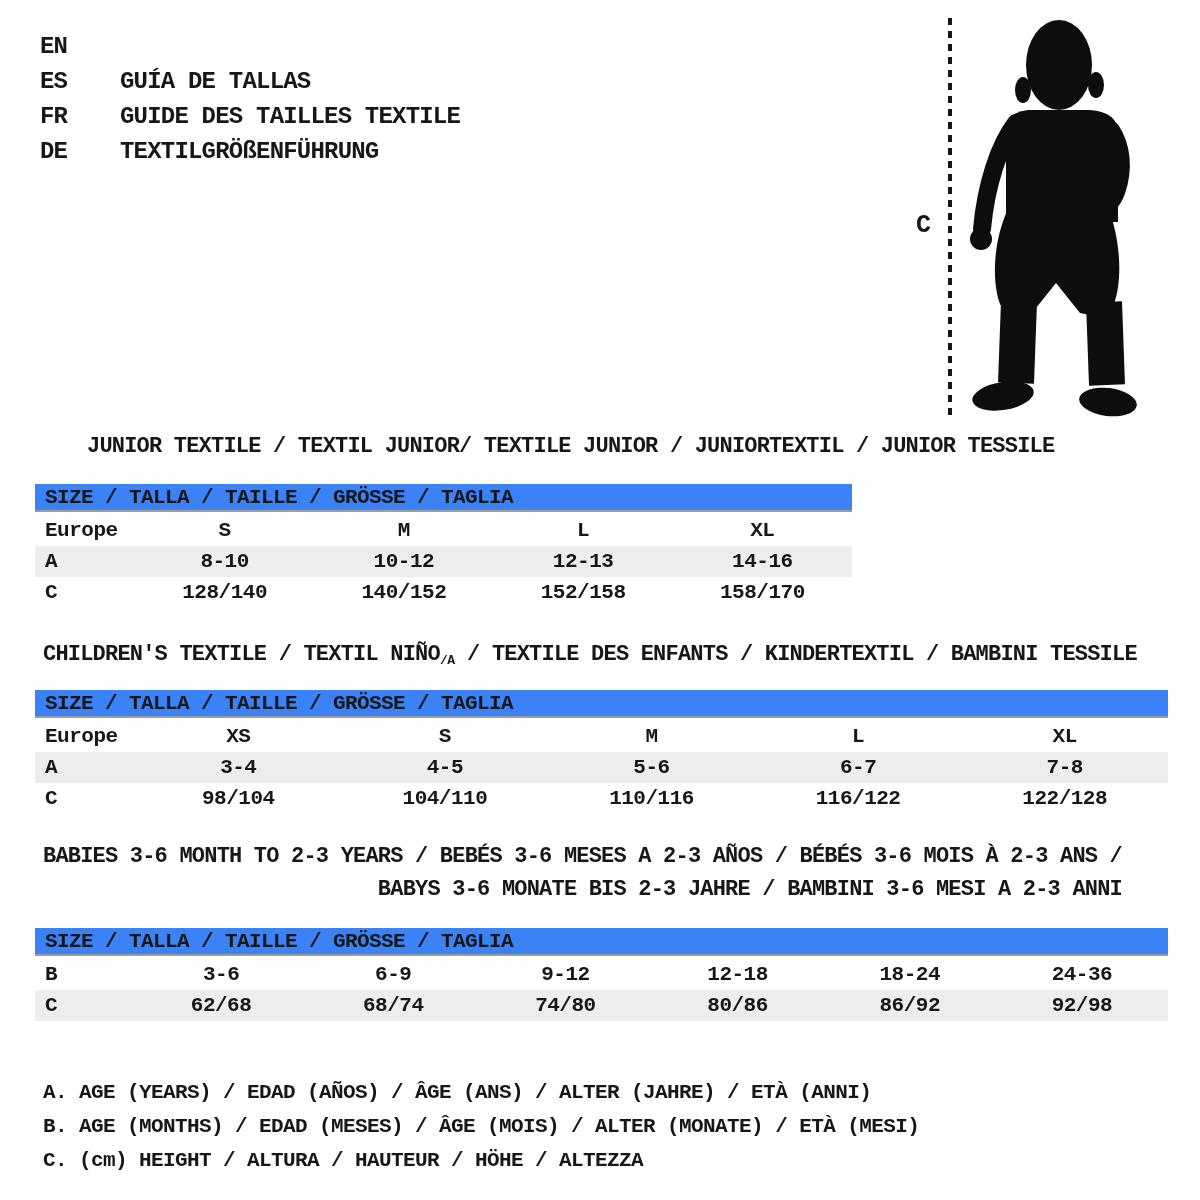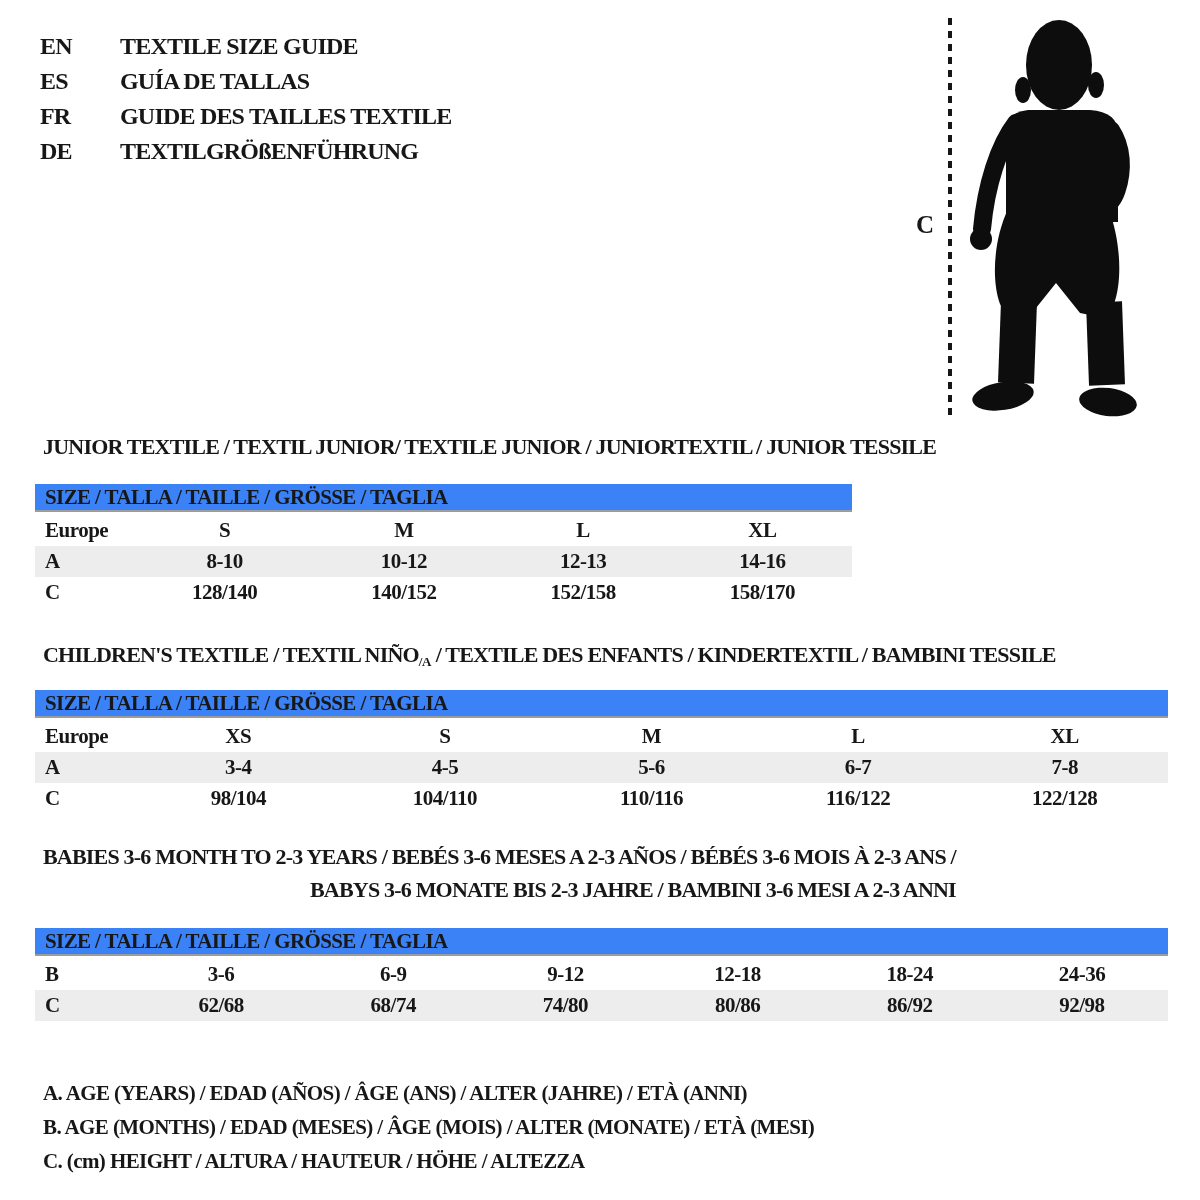--- a/index.html
+++ b/index.html
@@ -1,18 +1,18 @@
 <!DOCTYPE html>
 <html><head>
 <meta charset="utf-8">
 <style>
   html,body{margin:0;padding:0;background:#ffffff;}
   .canvas{
     position:relative;width:1200px;height:1200px;background:#ffffff;overflow:hidden;
-    font-family:Liberation Serif, serif;
+    font-family:Liberation Mono, monospace;
     font-weight:700;color:#171717;letter-spacing:-0.4px;
   }
 
   
   .lang-block{position:absolute;left:40px;top:29px;}
   .lang-row{display:flex;height:35px;line-height:35px;}
   .lang-code{width:80px;font-size:24px;letter-spacing:-0.8px;}
   .lang-title{font-size:24px;letter-spacing:-0.8px;white-space:nowrap;}
 
   
@@ -21,21 +21,21 @@
     position:absolute;left:948px;top:18px;width:4px;height:398px;
     background:repeating-linear-gradient(to bottom,#161616 0 7px,transparent 7px 13px);
   }
   .baby-svg{position:absolute;left:968px;top:17px;width:170px;height:400px;}
 
   
   .section-title{
     position:absolute;left:43px;font-size:22px;line-height:22px;
     letter-spacing:-0.8px;white-space:nowrap;
   }
-  .title-junior{top:436px;}
+  .title-junior{top:436px;margin-left:44px;}
   .title-children{top:644px;}
   .title-babies{top:840px;line-height:33px;text-align:right;}
   .sub{font-size:13px;vertical-align:-4px;letter-spacing:-0.4px;}
 
   
   .table{position:absolute;left:35px;}
   .t1{top:484px;width:817px;}
   .t2{top:690px;width:1133px;}
   .t3{top:928px;width:1133px;}
   .size-bar{
@@ -56,21 +56,20 @@
   .legend-line{white-space:nowrap;}
 </style>
 </head>
 <body>
 
 <div class="canvas">
 
   <div class="lang-block">
     <div class="lang-row">
       <span class="lang-code">EN</span>
-      <span class="lang-title">TEXTILE SIZE GUIDE</span>
     </div>
     <div class="lang-row">
       <span class="lang-code">ES</span>
       <span class="lang-title">GUÍA DE TALLAS</span>
     </div>
     <div class="lang-row">
       <span class="lang-code">FR</span>
       <span class="lang-title">GUIDE DES TAILLES TEXTILE</span>
     </div>
     <div class="lang-row">

